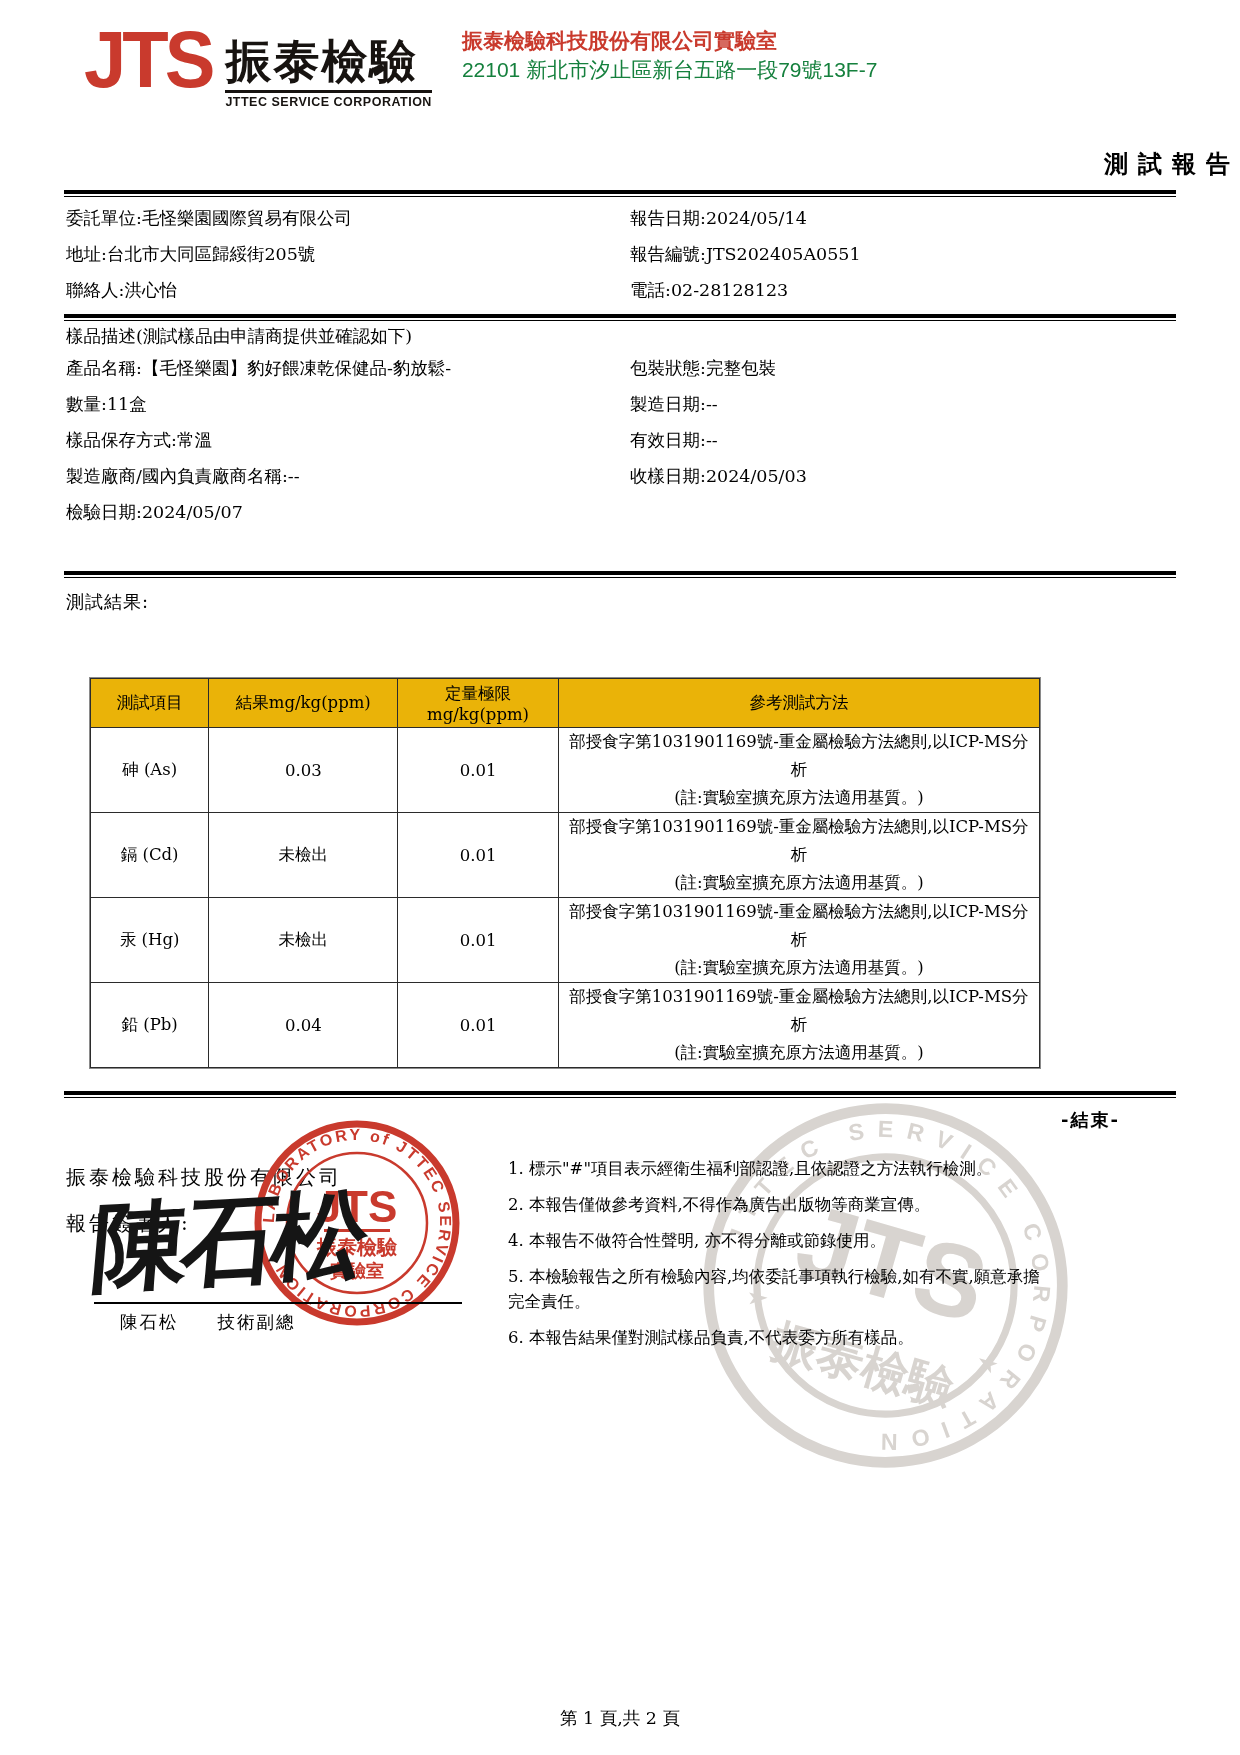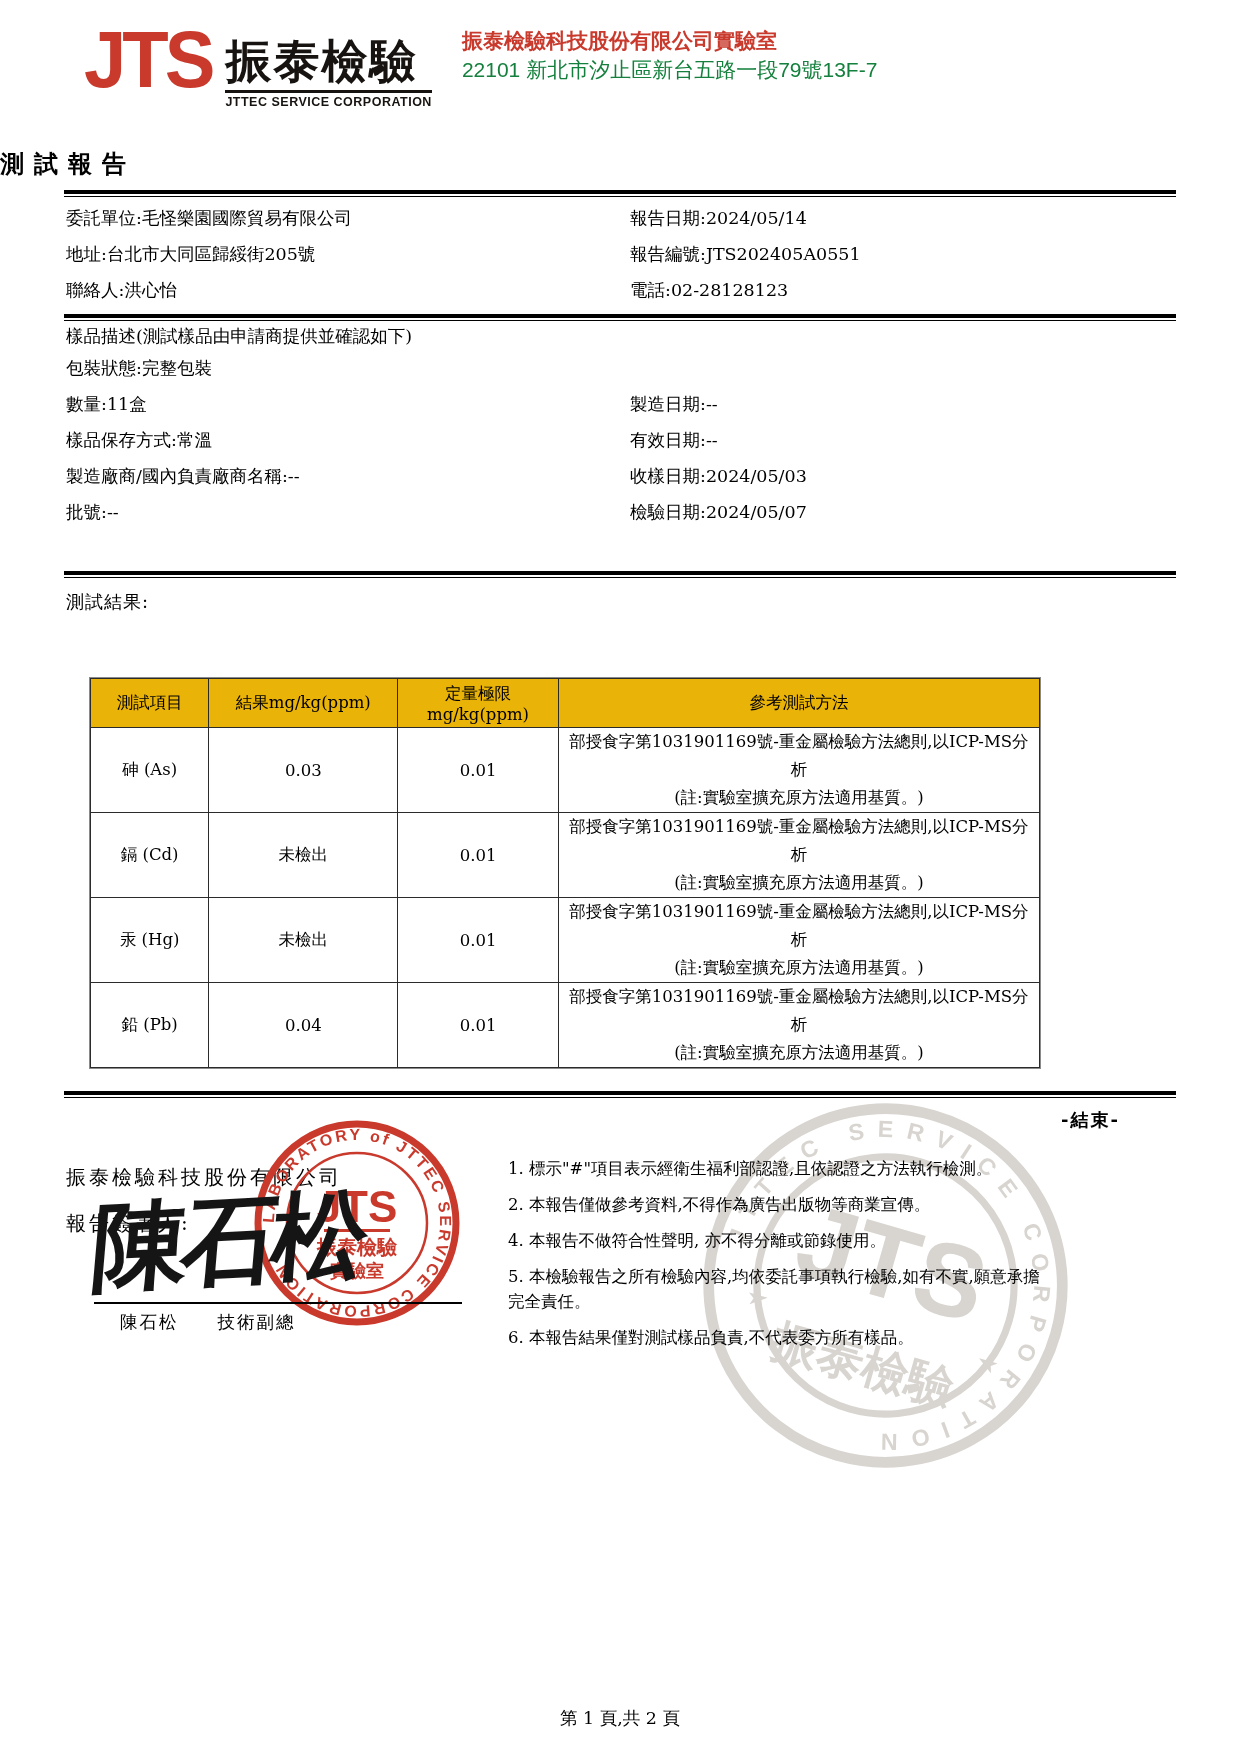--- a/index.html
+++ b/index.html
@@ -17,21 +17,21 @@
             font-family:"Liberation Sans",sans-serif;font-weight:bold;font-size:12.5px;
             letter-spacing:0.5px;color:#171310;}
   .head-info{margin-left:30px;padding-top:12px;font-family:"Liberation Sans",sans-serif;}
   .head-lab{color:#c93a2d;font-weight:bold;font-size:21px;line-height:29px;}
   .head-addr{color:#15803d;font-size:21px;line-height:29px;}
   .head-telfax{font-size:21px;line-height:29px;color:#3f3f3f;}
   .head-telfax .red{color:#c93a2d;}
   .head-telfax .num{margin-right:10px;}
 
   
-  .doc-title{position:absolute;top:148px;left:0;width:100%;text-align:left;
+  .doc-title{position:absolute;top:148px;left:0;width:100%;text-align:right;
              font-size:24px;font-weight:600;letter-spacing:10px;}
   .rule{position:absolute;left:64px;right:64px;height:2px;
         border-top:4px solid #000;border-bottom:1px solid #000;}
   .rule1{top:190px;} .rule2{top:314px;} .rule3{top:571px;} .rule4{top:1091px;}
 
   
   .pairs{position:absolute;left:66px;right:64px;}
   .meta-block{top:206px;}
   .sample-rows{top:356px;}
   .pair-row{display:flex;height:36px;align-items:flex-start;font-size:17.5px;}
@@ -103,36 +103,36 @@
       <span class="pair-left">聯絡人:洪心怡</span>
       <span class="pair-right">電話:02-28128123</span>
     </div>
   </div>
 
   <div class="rule rule2"></div>
 
   <div class="sample-heading">樣品描述(測試樣品由申請商提供並確認如下)</div>
   <div class="pairs sample-rows">
     <div class="pair-row">
+      <span class="pair-left">產品名稱:【毛怪樂園】豹好餵凍乾保健品-豹放鬆-</span>
       <span class="pair-right">包裝狀態:完整包裝</span>
     </div>
     <div class="pair-row">
       <span class="pair-left">數量:11盒</span>
       <span class="pair-right">製造日期:--</span>
     </div>
     <div class="pair-row">
       <span class="pair-left">樣品保存方式:常溫</span>
       <span class="pair-right">有效日期:--</span>
     </div>
     <div class="pair-row">
       <span class="pair-left">製造廠商/國內負責廠商名稱:--</span>
       <span class="pair-right">收樣日期:2024/05/03</span>
     </div>
     <div class="pair-row">
-      <span class="pair-left">批號:--</span>
       <span class="pair-right">檢驗日期:2024/05/07</span>
     </div>
   </div>
 
   <div class="rule rule3"></div>
 
   <div class="results-heading">測試結果:</div>
 
   <table class="results-table">
     <thead>

